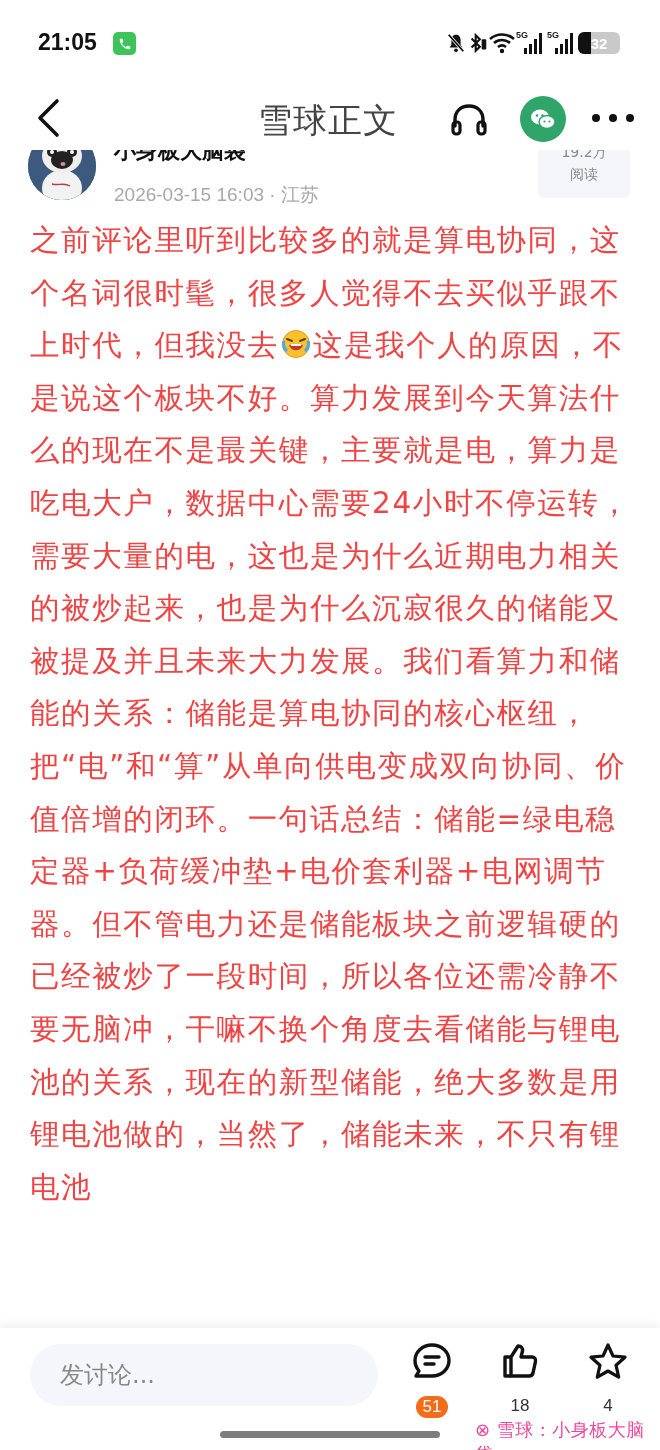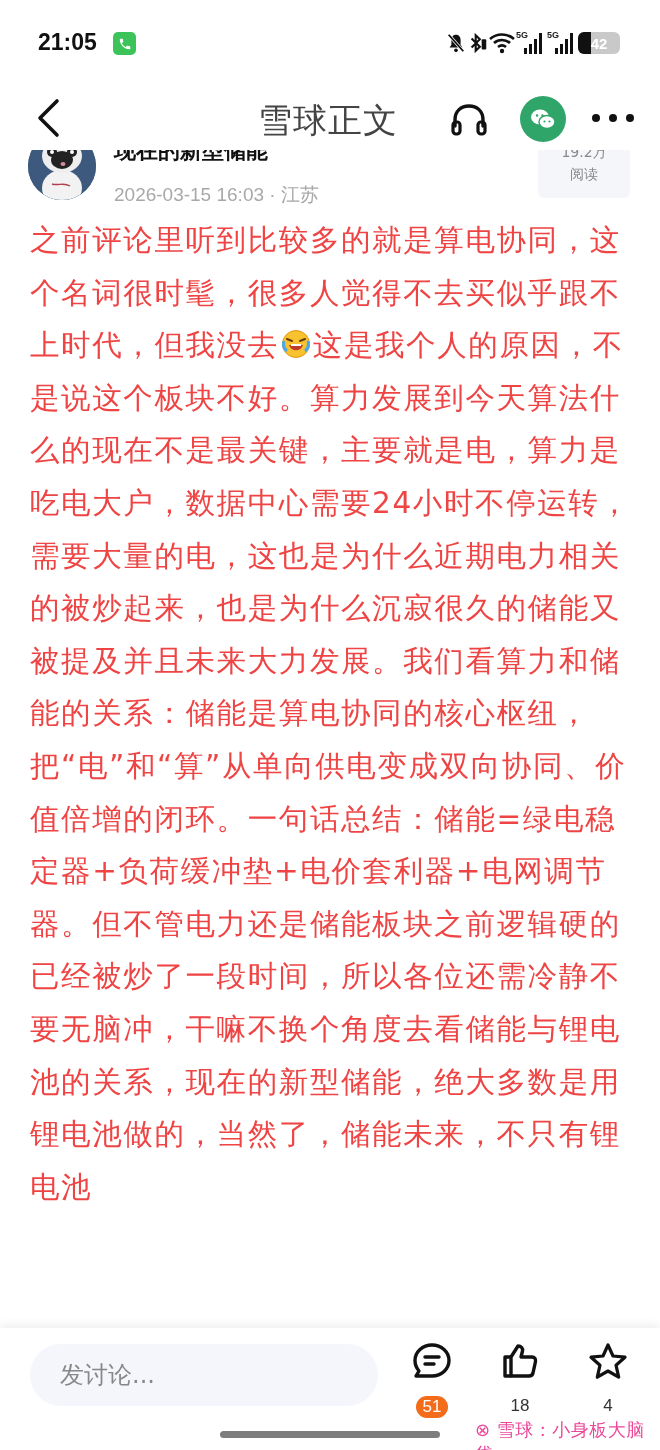--- a/index.html
+++ b/index.html
@@ -89,21 +89,21 @@
     </span>
     <span class="sig5g" style="width:30px;">
       <span class="lbl">5G</span>
       <span class="bar" style="height:6px;margin-left:6px;"></span>
         <span class="bar" style="height:10px;"></span>
         <span class="bar" style="height:15px;"></span>
         <span class="bar" style="height:21px;"></span>
     </span>
     <span class="battery">
       <span class="fill"></span>
-      <span class="val">42</span>
+      <span class="val">32</span>
     </span>
   </div>
 </div>
 
 <div class="nav-bar">
   <div class="back-btn">
     <svg width="26" height="40" viewBox="0 0 26 40">
         <path d="M22 3L5 20l17 17" fill="none" stroke="#111" stroke-width="3.6" stroke-linecap="round" stroke-linejoin="round"></path>
       </svg>
   </div>
@@ -140,21 +140,21 @@
       <ellipse cx="34" cy="24" rx="20" ry="17" fill="#eeeeee"></ellipse>
       <ellipse cx="34" cy="28" rx="11" ry="9" fill="#222"></ellipse>
       <circle cx="24" cy="20" r="5" fill="#222"></circle>
         <circle cx="44" cy="20" r="5" fill="#222"></circle>
       <circle cx="24" cy="20" r="2" fill="#fff"></circle>
         <circle cx="44" cy="20" r="2" fill="#fff"></circle>
       <ellipse cx="35" cy="32" rx="2.5" ry="2" fill="#d88a9a"></ellipse>
       <path d="M24 52c6 2 12-2 18 2" stroke="#b04050" stroke-width="1.4" fill="none"></path>
     </svg>
   </div>
-  <div class="author-name">现在的新型储能</div>
+  <div class="author-name">小身板大脑袋</div>
   <div class="post-meta">
     <span>2026-03-15 16:03</span><span> · </span><span>江苏</span>
   </div>
   <div class="read-box">
     <span class="read-count">19.2万</span>
     <span class="read-label">阅读</span>
   </div>
 </div>
 
 <div class="article">

